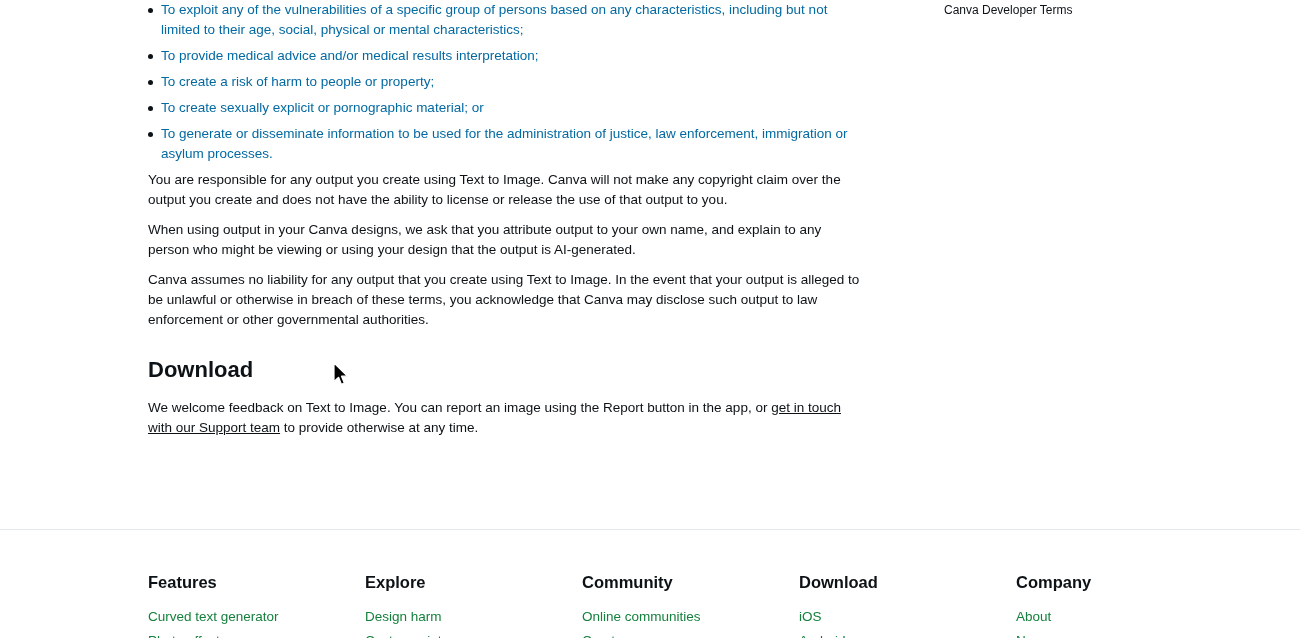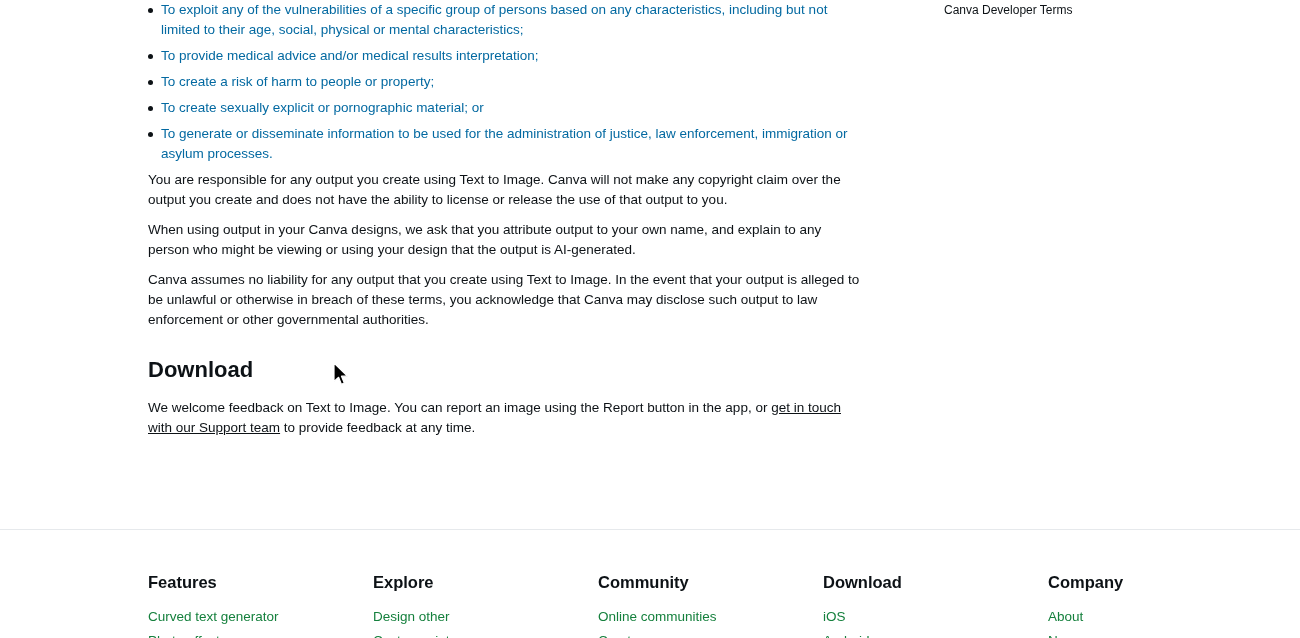--- a/index.html
+++ b/index.html
@@ -134,21 +134,21 @@
   }
   .footer {
     position: absolute;
     left: 0;
     top: 530px;
     width: 1300px;
     height: 108px;
     background: #ffffff;
     padding: 42px 148px 0 148px;
     display: flex;
-    gap: 8px;
+    gap: 0px;
   }
   .footer-col {
     flex: 0 0 auto;
   }
   .footer-col.features { width: 217px; }
   .footer-col.explore { width: 217px; }
   .footer-col.community { width: 217px; }
   .footer-col.download { width: 217px; }
   .footer-col.company { width: 200px; }
 
@@ -193,21 +193,21 @@
       <li>To generate or disseminate information to be used for the administration of justice, law enforcement, immigration or asylum processes.</li>
     </ul>
 
 
     <p class="para sel">You are responsible for any output you create using Text to Image. Canva will not make any copyright claim over the output you create and does not have the ability to license or release the use of that output to you.</p>
     <p class="para sel">When using output in your Canva designs, we ask that you attribute output to your own name, and explain to any person who might be viewing or using your design that the output is AI-generated.</p>
     <p class="para sel">Canva assumes no liability for any output that you create using Text to Image. In the event that your output is alleged to be unlawful or otherwise in breach of these terms, you acknowledge that Canva may disclose such output to law enforcement or other governmental authorities.</p>
 
     <h2 class="feedback-title">Download</h2>
 
-    <p class="feedback-text"><span>We welcome feedback on Text to Image. You can report an image using the Report button in the app, or </span><a class="inline-link" href="#">get in touch with our Support team</a><span> to provide feedback at any time.</span></p>
+    <p class="feedback-text"><span>We welcome feedback on Text to Image. You can report an image using the Report button in the app, or </span><a class="inline-link" href="#">get in touch with our Support team</a><span> to provide otherwise at any time.</span></p>
 
   </div>
 
   <div class="cursor">
     <svg width="18" height="26" viewBox="0 0 18 26" xmlns="http://www.w3.org/2000/svg">
       <path d="M1,1 L1,19.5 L5.6,15.3 L8.4,22.2 L11.3,21 L8.5,14.2 L14.6,14.2 Z" fill="#000000" stroke="#ffffff" stroke-width="1.2" stroke-linejoin="round"></path>
     </svg>
   </div>
 
   <div class="footer-divider"></div>
@@ -218,21 +218,21 @@
       <h3>Features</h3>
       <ul>
         <li><a href="#">Curved text generator</a></li>
         <li><a href="#">Photo effects</a></li>
       </ul>
     </div>
 
     <div class="footer-col explore">
       <h3>Explore</h3>
       <ul>
-        <li><a href="#">Design other</a></li>
+        <li><a href="#">Design harm</a></li>
         <li><a href="#">Custom prints</a></li>
       </ul>
     </div>
 
     <div class="footer-col community">
       <h3>Community</h3>
       <ul>
         <li><a href="#">Online communities</a></li>
         <li><a href="#">Creators</a></li>
       </ul>

